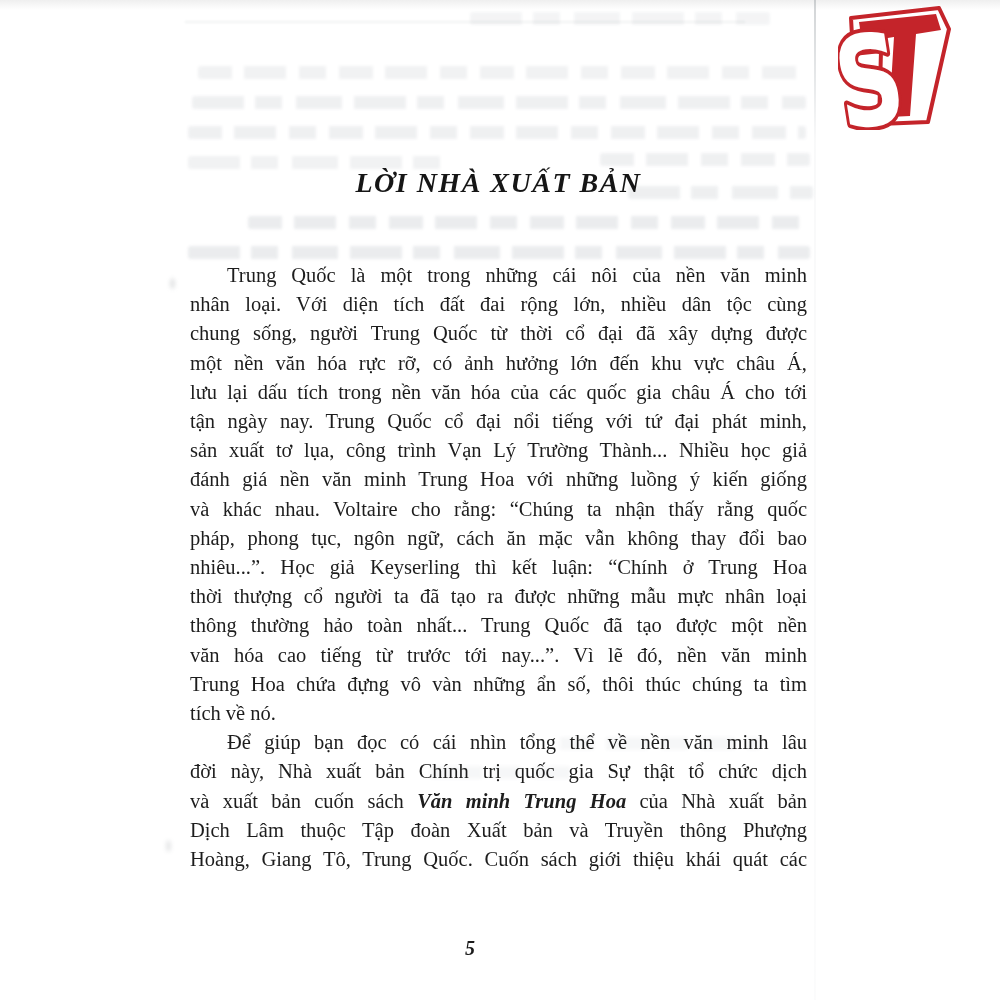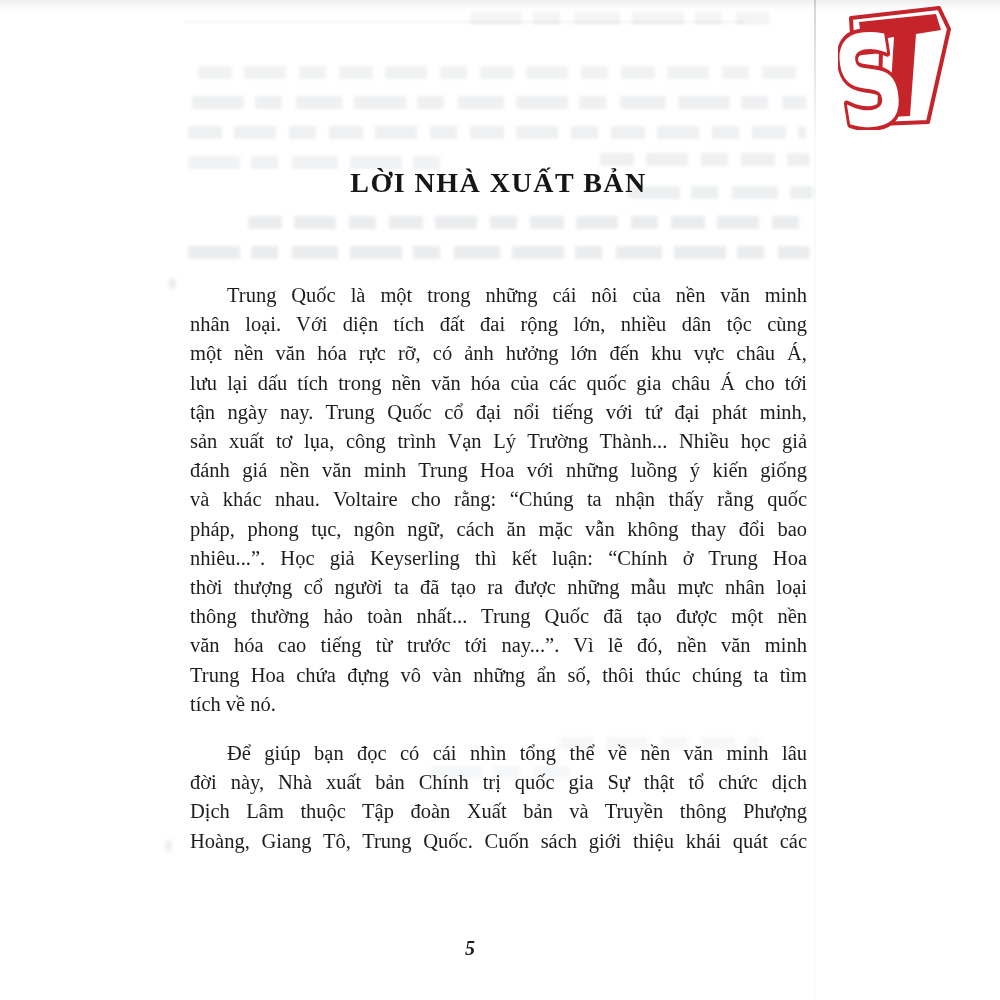--- a/index.html
+++ b/index.html
@@ -16,27 +16,27 @@
   .smudge{position:absolute;background:#8a8f94;filter:blur(2px);border-radius:50%;}
 
   
   .g{position:absolute;height:13px;filter:blur(1.6px);border-radius:3px;
      background:repeating-linear-gradient(90deg,#6b7683 0 34px,transparent 34px 46px,#6b7683 46px 88px,transparent 88px 101px,#6b7683 101px 128px,transparent 128px 141px);}
   .g2{background:repeating-linear-gradient(90deg,#6b7683 0 52px,transparent 52px 63px,#6b7683 63px 90px,transparent 90px 104px,#6b7683 104px 150px,transparent 150px 162px);}
   .grule{position:absolute;height:2px;background:#7a838d;filter:blur(1px);}
 
   .title{position:absolute;left:190px;top:167px;width:617px;margin:0;
        text-align:center;font-size:28px;font-weight:bold;letter-spacing:1.5px;
-       color:#161616;font-family:"Liberation Serif",serif;}
+       color:#161616;font-family:"Liberation Serif",serif;font-style:italic;}
 
   .bodytext{position:absolute;left:190px;top:261px;width:617px;
        font-size:20.5px;line-height:29.2px;color:#1d1d1d;}
   .line{text-align:justify;text-align-last:justify;}
   .line.flush{text-align-last:left;}
-  .line.indent{text-indent:37px;margin-top:20px;}
+  .line.indent{text-indent:37px;}
   .bi{font-weight:bold;font-style:italic;}
 
   .folio{position:absolute;left:430px;top:937px;width:80px;text-align:center;
        font-size:20px;font-style:italic;font-weight:bold;color:#1b1b1b;}
 
   .logo{position:absolute;left:838px;top:6px;width:120px;height:124px;}
 </style>
 </head>
 <body>
 
@@ -64,36 +64,38 @@
     <path d="M21,16 L98,8 L103,24 L78,28 L72,110 L51,111 L56,31 L24,36 Z" fill="#c4242a"></path>
     <text x="-2" y="119" font-family="DejaVu Sans, sans-serif" font-weight="bold" font-size="126" textLength="66" lengthAdjust="spacingAndGlyphs" fill="#ffffff" stroke="#c4242a" stroke-width="8" stroke-linejoin="round" paint-order="stroke" transform="rotate(-9 34 72)">S</text>
   </svg>
 
   <h1 class="title">LỜI NHÀ XUẤT BẢN</h1>
 
   <main class="bodytext">
       <div>
         <div class="line indent"><span>Trung Quốc là một trong những cái nôi của nền văn minh</span></div>
         <div class="line"><span>nhân loại. Với diện tích đất đai rộng lớn, nhiều dân tộc cùng</span></div>
+        <div class="line"><span>chung sống, người Trung Quốc từ thời cổ đại đã xây dựng được</span></div>
         <div class="line"><span>một nền văn hóa rực rỡ, có ảnh hưởng lớn đến khu vực châu Á,</span></div>
         <div class="line"><span>lưu lại dấu tích trong nền văn hóa của các quốc gia châu Á cho tới</span></div>
         <div class="line"><span>tận ngày nay. Trung Quốc cổ đại nổi tiếng với tứ đại phát minh,</span></div>
         <div class="line"><span>sản xuất tơ lụa, công trình Vạn Lý Trường Thành... Nhiều học giả</span></div>
         <div class="line"><span>đánh giá nền văn minh Trung Hoa với những luồng ý kiến giống</span></div>
         <div class="line"><span>và khác nhau. Voltaire cho rằng: “Chúng ta nhận thấy rằng quốc</span></div>
         <div class="line"><span>pháp, phong tục, ngôn ngữ, cách ăn mặc vẫn không thay đổi bao</span></div>
         <div class="line"><span>nhiêu...”. Học giả Keyserling thì kết luận: “Chính ở Trung Hoa</span></div>
         <div class="line"><span>thời thượng cổ người ta đã tạo ra được những mẫu mực nhân loại</span></div>
         <div class="line"><span>thông thường hảo toàn nhất... Trung Quốc đã tạo được một nền</span></div>
         <div class="line"><span>văn hóa cao tiếng từ trước tới nay...”. Vì lẽ đó, nền văn minh</span></div>
         <div class="line"><span>Trung Hoa chứa đựng vô vàn những ẩn số, thôi thúc chúng ta tìm</span></div>
         <div class="line flush"><span>tích về nó.</span></div>
       </div>
       <div>
         <div class="line indent"><span>Để giúp bạn đọc có cái nhìn tổng thể về nền văn minh lâu</span></div>
         <div class="line"><span>đời này, Nhà xuất bản Chính trị quốc gia Sự thật tổ chức dịch</span></div>
+        <div class="line"><span>và xuất bản cuốn sách </span><span class="bi">Văn minh Trung Hoa</span><span> của Nhà xuất bản</span></div>
         <div class="line"><span>Dịch Lâm thuộc Tập đoàn Xuất bản và Truyền thông Phượng</span></div>
         <div class="line"><span>Hoàng, Giang Tô, Trung Quốc. Cuốn sách giới thiệu khái quát các</span></div>
       </div>
     </main>
 
   <div class="folio">5</div>
 </div>
 
 </body></html>

